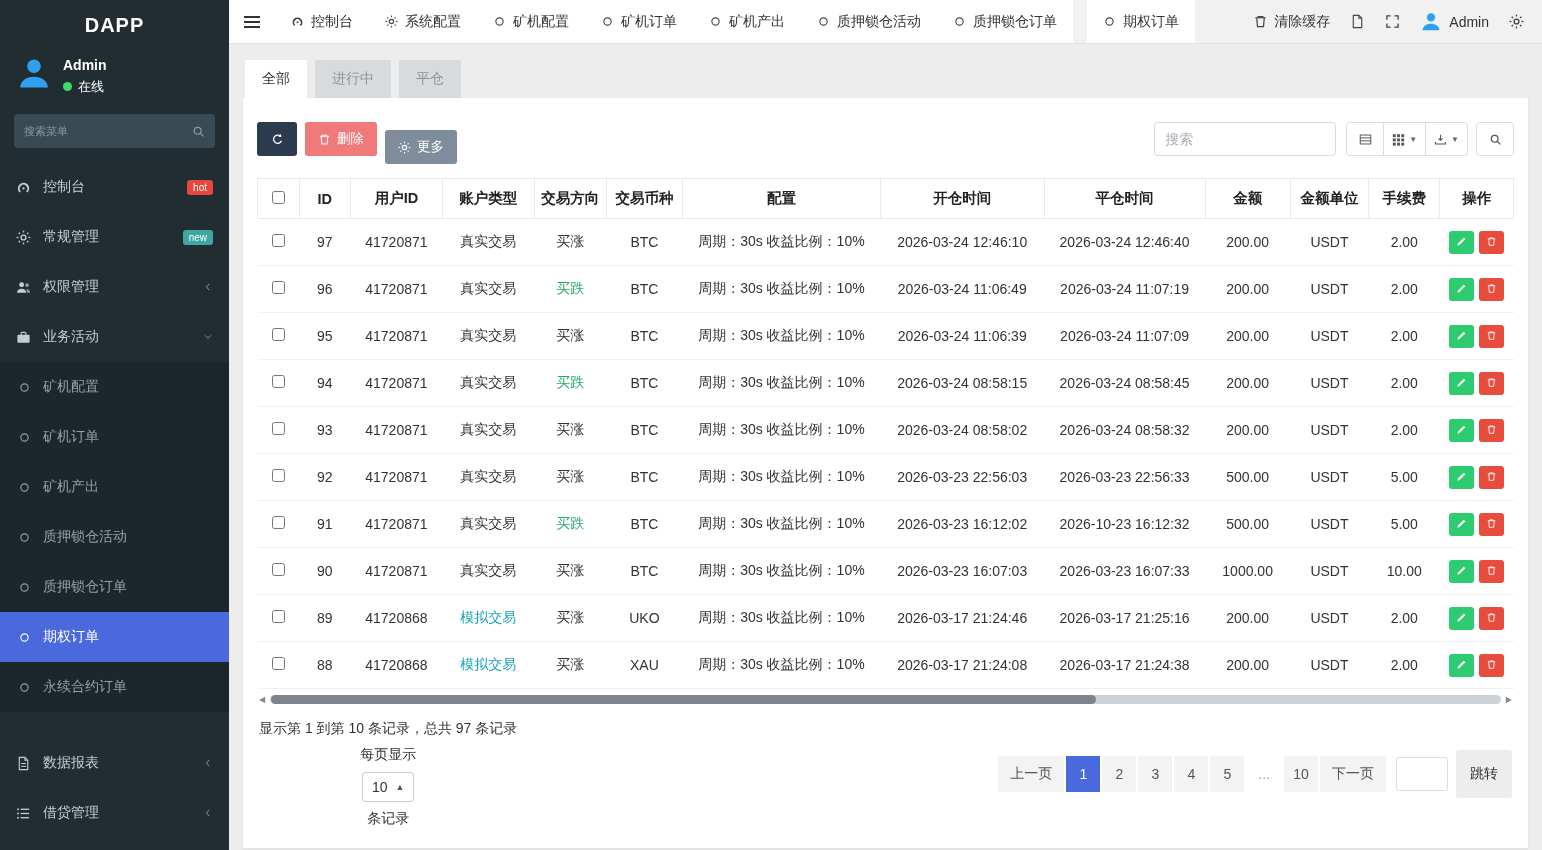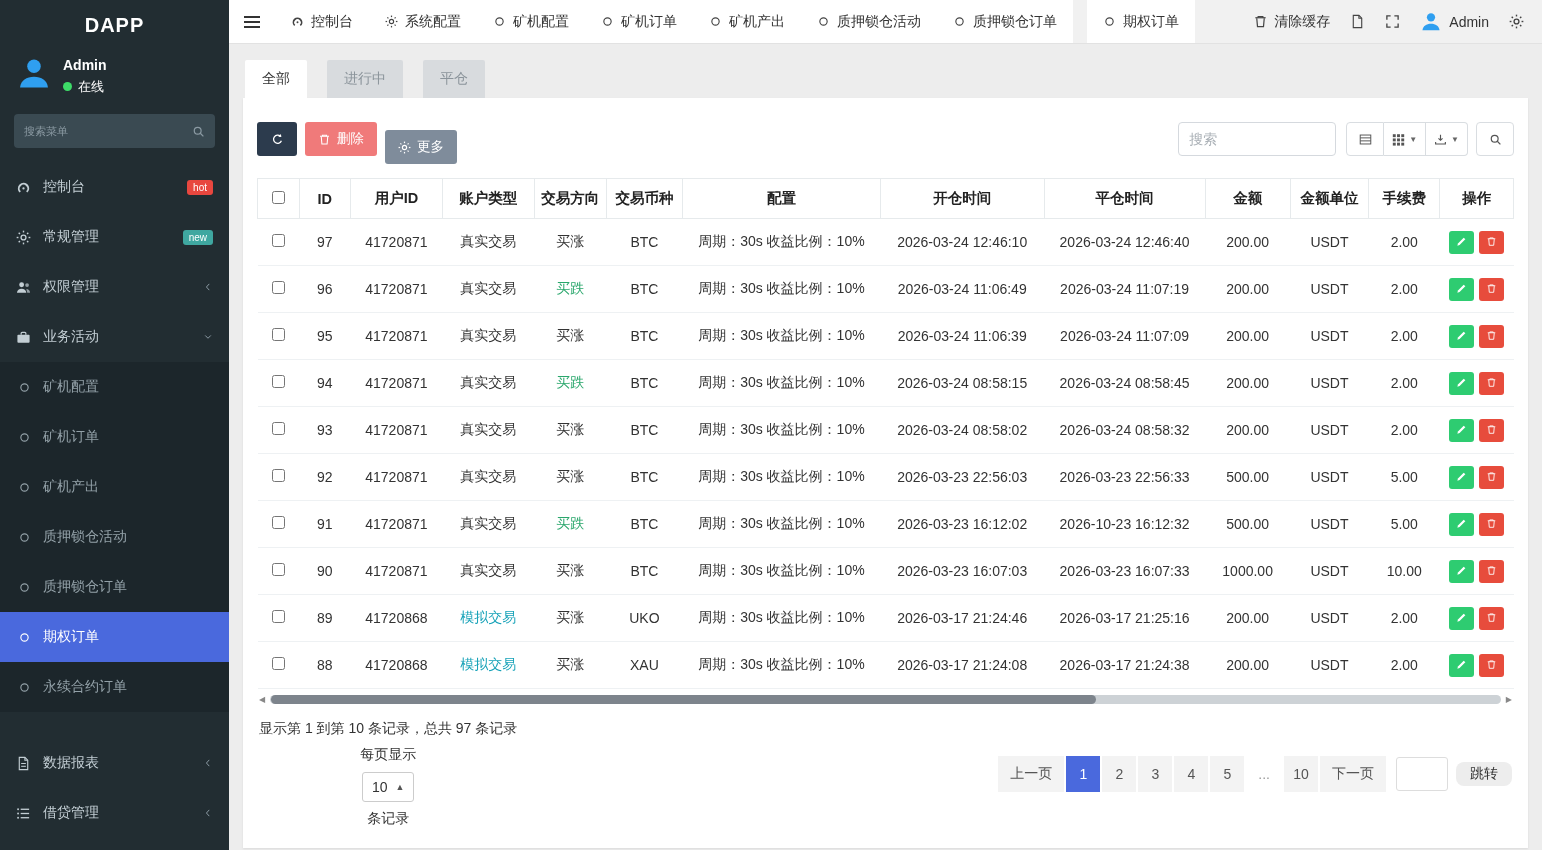--- a/index.html
+++ b/index.html
@@ -56,35 +56,35 @@
   .nav-item .icon svg { width: 13px; height: 13px; }
   .nav-item-active { background: #fff; margin-left: 14px; }
   .nav-right { margin-left: auto; display: flex; align-items: center; gap: 20px; padding: 0 18px; color: #333; }
   .nav-right .icon { display: flex; color: #444; cursor: pointer; }
   .nav-right .icon svg { width: 15px; height: 15px; }
   .nav-cache { display: flex; align-items: center; gap: 6px; font-size: 14px; cursor: pointer; }
   .admin-chip { display: flex; align-items: center; gap: 7px; font-size: 14px; cursor: pointer; }
   .admin-chip svg { width: 22px; height: 22px; }
 
   .page { padding: 16px 14px 0; flex: 1; }
-  .tabs { display: flex; gap: 20px; margin-left: 2px; }
+  .tabs { display: flex; gap: 8px; margin-left: 2px; }
   .tab { padding: 10px 17px; font-size: 14px; background: #d8dbde; color: #8b949b;
          border-radius: 2px 2px 0 0; cursor: pointer; }
   .tab.active { background: #fff; color: #333; }
   .card { background: #fff; padding: 16px 14px 0; box-shadow: 0 1px 2px rgba(0,0,0,.08); }
 
   .toolbar { display: flex; align-items: center; margin-bottom: 14px; }
   .btn { height: 34px; border: none; border-radius: 3px; display: inline-flex; align-items: center;
          gap: 6px; cursor: pointer; font-size: 13.5px; font-family: inherit; }
   .btn svg { width: 13px; height: 13px; }
   .btn-refresh { width: 40px; justify-content: center; background: #2c3b4d; color: #fff; margin-right: 8px; }
   .btn-delete { background: #f07a7a; color: #fff; padding: 8px 13px; margin-right: 8px; }
   .btn-more { background: #7f8c9b; color: #fff; padding: 0 13px; margin-top: 16px; }
   .toolbar-right { margin-left: auto; display: flex; align-items: center; }
-  .search-input { width: 158px; height: 34px; border: 1px solid #d5d9de; border-radius: 4px;
+  .search-input { width: 182px; height: 34px; border: 1px solid #d5d9de; border-radius: 4px;
                   padding: 0 10px; font-size: 14px; color: #333; margin-right: 10px; font-family: inherit; outline: none; }
   .search-input::placeholder { color: #aab0b6; }
   .btn-group { display: flex; }
   .btn-light { height: 34px; min-width: 38px; background: #fff; border: 1px solid #d9dde1;
                display: inline-flex; align-items: center; justify-content: center; gap: 4px;
                color: #555; cursor: pointer; padding: 0 8px; font-family: inherit; }
   .btn-light svg { width: 13px; height: 13px; }
   .btn-group .btn-light + .btn-light { border-left: none; }
   .btn-group .btn-light:first-child { border-radius: 4px 0 0 4px; }
   .btn-group .btn-light:last-child { border-radius: 0 4px 4px 0; }
@@ -120,22 +120,22 @@
   .pp-caret { font-size: 9px; color: #555; }
   .pagination { display: flex; align-items: center; gap: 2px; }
   .page-btn { min-width: 34px; height: 36px; padding: 0 12px; display: inline-flex; align-items: center;
               justify-content: center; background: #f3f3f3; color: #555; font-size: 14px;
               cursor: pointer; border: none; font-family: inherit; }
   .page-btn.num { padding: 0 6px; }
   .page-btn.active { background: #4a69dd; color: #fff; }
   .page-btn.ellipsis { background: transparent; color: #999; cursor: default; }
   .jump-input { width: 52px; height: 34px; border: 1px solid #ddd; border-radius: 3px;
                 margin-left: 8px; outline: none; padding: 0 6px; font-family: inherit; }
-  .jump-btn { height: 24px; padding: 0 14px; background: #ededed; border: none; color: #333;
-              margin-left: 6px; border-radius: 8px; cursor: pointer; font-size: 14px; font-family: inherit; }
+  .jump-btn { height: 48px; padding: 0 14px; background: #ededed; border: none; color: #333;
+              margin-left: 6px; border-radius: 3px; cursor: pointer; font-size: 14px; font-family: inherit; }
 </style>
 </head>
 <body>
 
 <div class="layout">
 
   <aside class="sidebar">
     <div class="logo">DAPP</div>
     <div class="user-panel">
       <span class="avatar">

